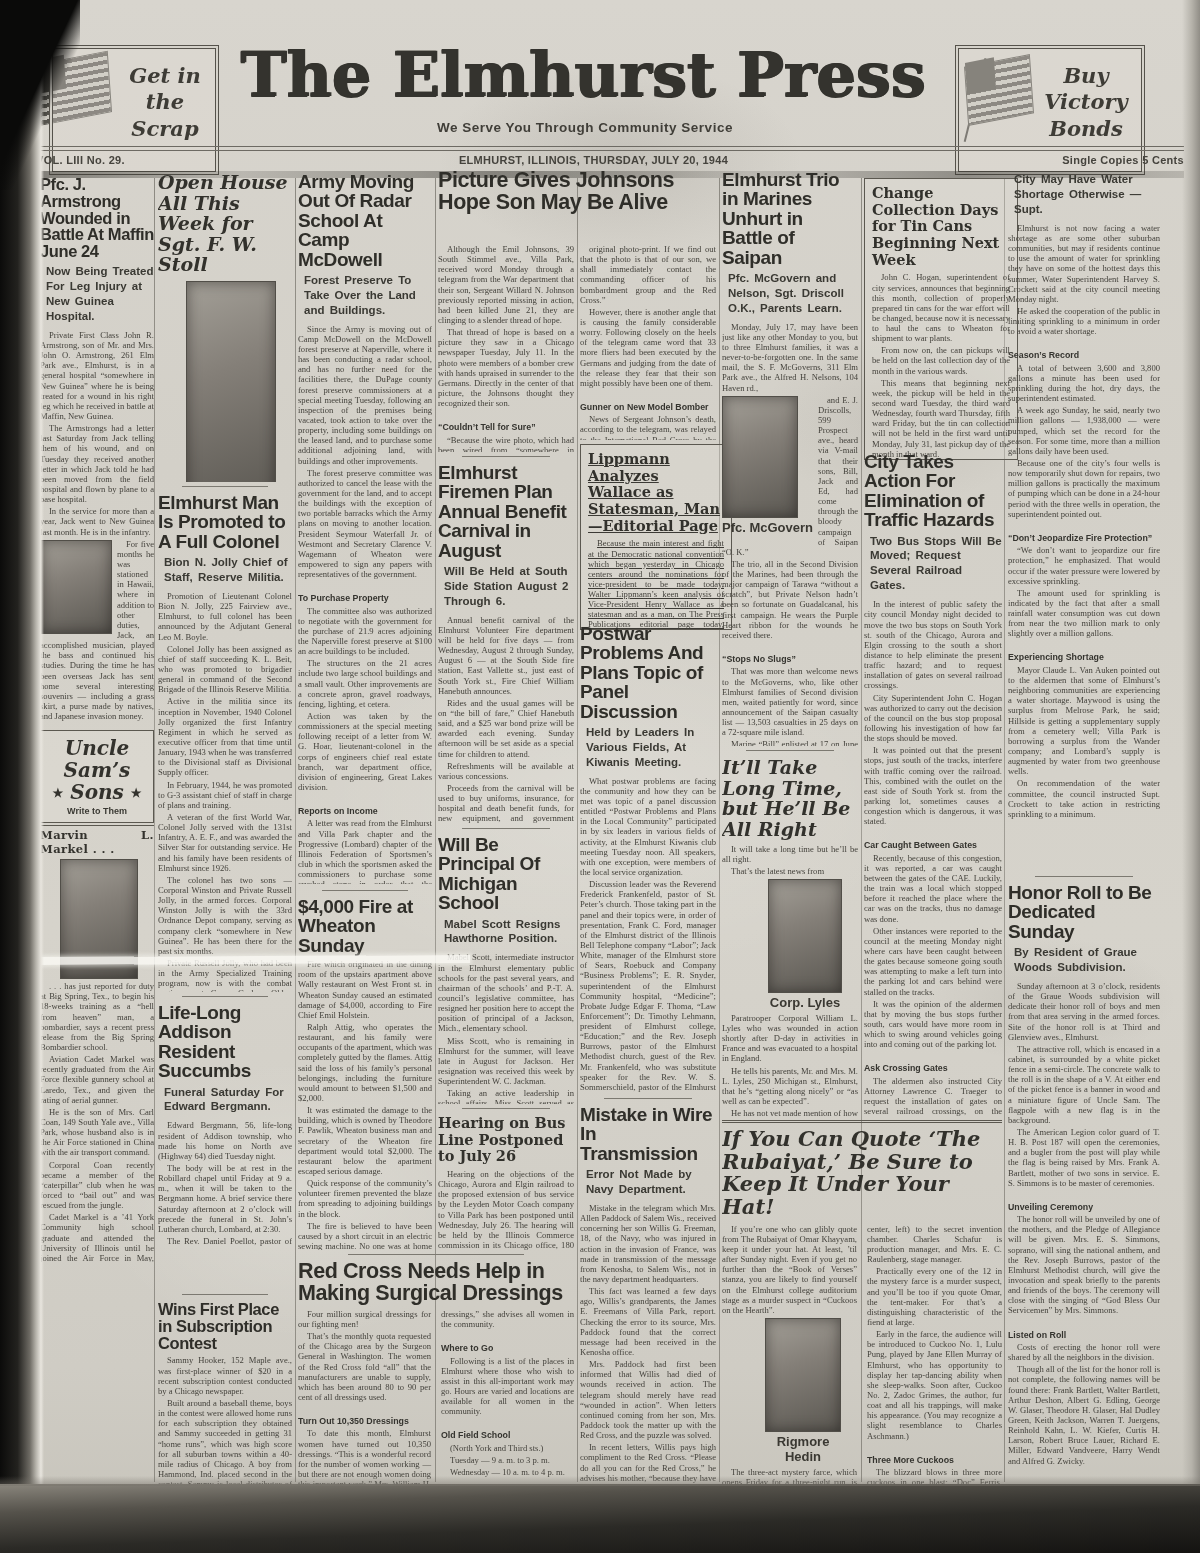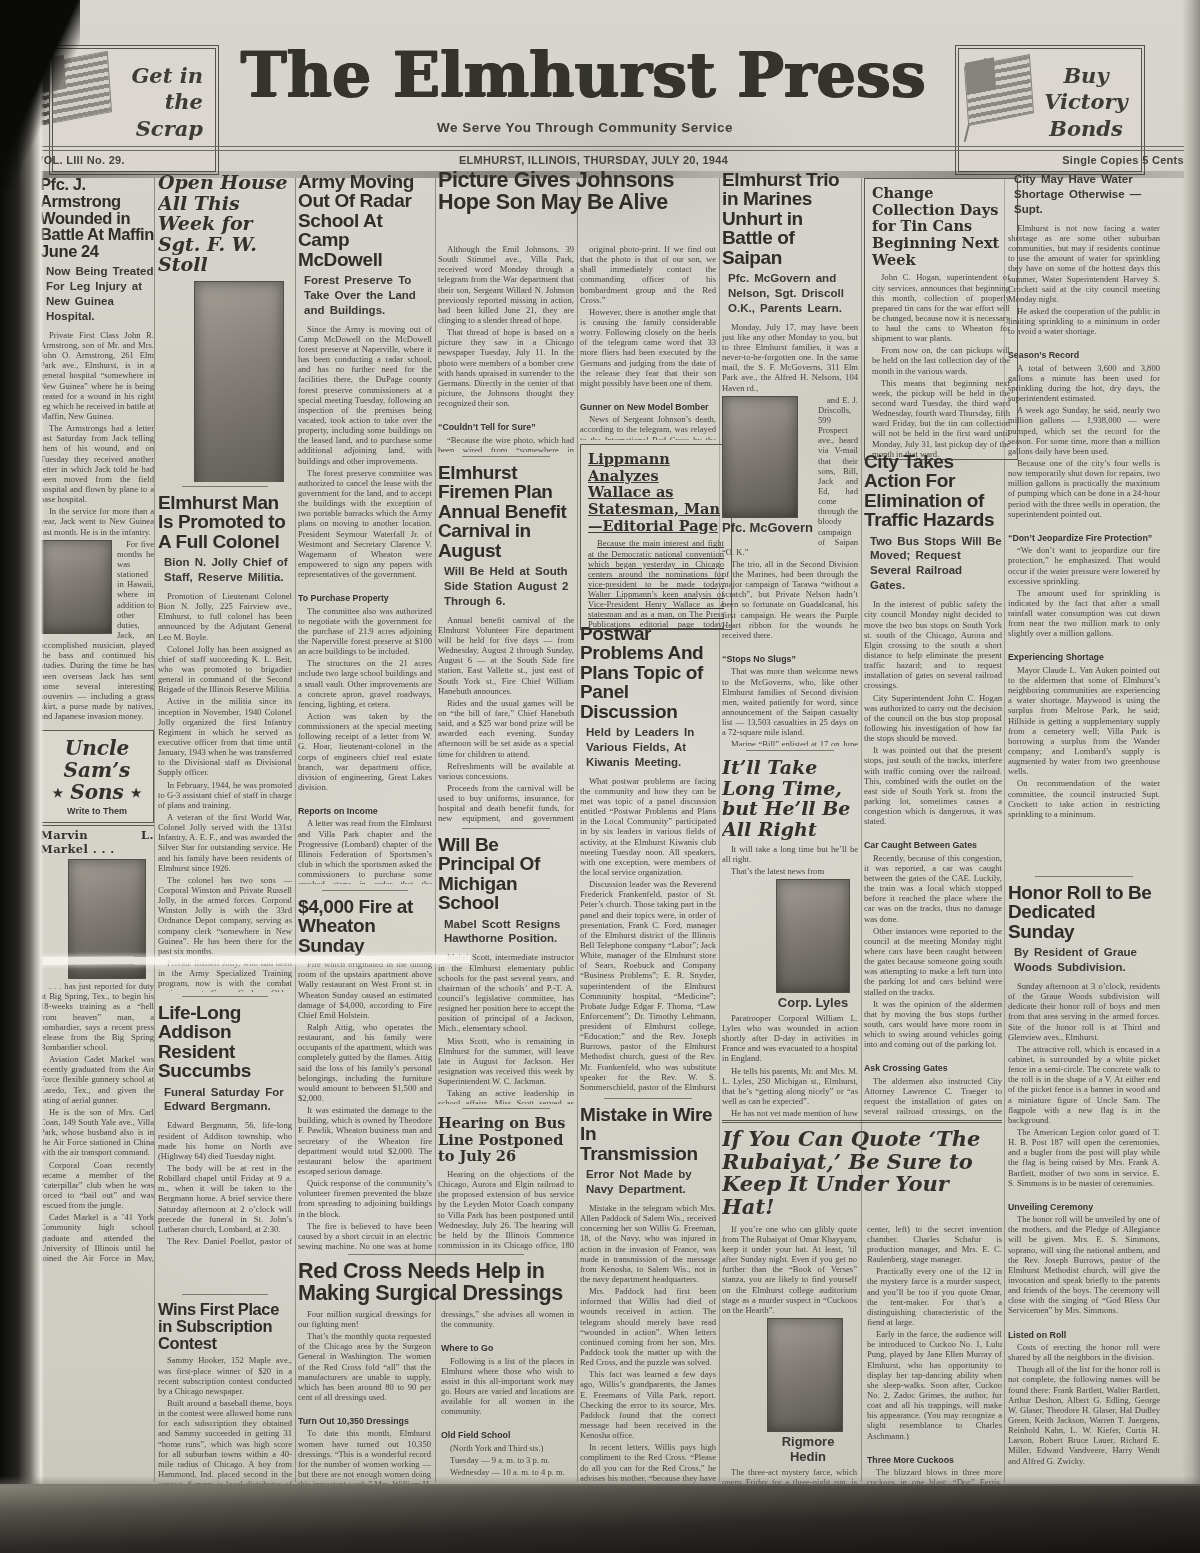--- a/index.html
+++ b/index.html
@@ -63,21 +63,21 @@
   .body{font-size:8.6px;line-height:1.18;text-align:justify;color:#44423c;}
   .body p{margin:0 0 2px 0;}
   .body p.para{text-indent:9px;}
   .body p.sub{font-family:"Liberation Sans",sans-serif;font-weight:bold;font-size:8.8px;text-indent:0;margin-top:14px;color:#35342f;}
   .body p.cont{text-align:center;text-indent:0;margin-top:3px;}
   .body p.namehead{font-family:"DejaVu Serif",serif;font-weight:bold;font-size:11.5px;letter-spacing:.4px;
     text-indent:0;margin:4px 0 2px 0;color:#33322d;}
   .photo{background:linear-gradient(160deg,#a39f97 0%,#847f78 40%,#5b5852 100%);
     border:1px solid #514e48;box-shadow:inset 0 0 14px rgba(20,18,15,.5);}
   figure.ph{margin:1px 4px 2px 0;padding:0;}
-  figure.ph.fr{float:right;margin:1px 8px 2px 5px;padding-left:40px;}
+  figure.ph.fr{float:right;margin:1px 16px 2px 5px;padding-left:40px;}
   figure.ph.fl{float:left;margin:1px 5px 2px 0;}
   figure.ph figcaption{font-family:"Liberation Sans",sans-serif;font-weight:bold;font-size:13px;
     text-align:center;padding-top:2px;color:#3a3832;}
   .boxed{border:1px solid #5b5850;padding:6px 7px;background:rgba(224,221,213,.35);}
   .cols2{column-count:2;column-gap:10px;}
   
   .us-box{border:1px solid #5b5850;box-shadow:0 0 0 2px rgba(213,210,202,1),0 0 0 3px #5b5850;
     padding:6px 2px;text-align:center;margin-bottom:6px;background:rgba(226,223,215,.4);}
   .us-title{font-family:"DejaVu Serif",serif;font-style:italic;font-weight:bold;font-size:20px;line-height:1.1;color:#33322d;}
   .us-star{font-style:normal;font-size:12px;vertical-align:middle;}
@@ -89,21 +89,21 @@
 
 <div id="page">
   <div class="stains"></div>
 
   <div class="flag" style="left:30px;top:58px;width:78px;height:84px;">
     <div class="pole"></div>
     <div class="cloth"></div>
     <div class="canton"></div>
   </div>
   <div class="mast-box" style="left:52px;top:48px;width:162px;height:122px;">
-    <div class="mast-box-label" style="position:absolute;right:12px;top:14px;width:88px;text-align:right;font-style:italic;">Get in the Scrap</div>
+    <div class="mast-box-label" style="position:absolute;right:6px;top:14px;width:88px;text-align:center;font-style:italic;">Get in the Scrap</div>
   </div>
 
   <div class="mast-title" style="left:225px;top:44px;width:715px;">The Elmhurst Press</div>
   <div class="mast-tagline" style="left:300px;top:120px;width:570px;">We Serve You Through Community Service</div>
 
   <div class="flag" style="left:966px;top:60px;width:64px;height:80px;">
     <div class="pole"></div>
     <div class="cloth"></div>
     <div class="canton"></div>
   </div>
@@ -320,22 +320,22 @@
         <p class="para">What postwar problems are facing the community and how they can be met was topic of a panel discussion entitled “Postwar Problems and Plans in the Local Community” participated in by six leaders in various fields of activity, at the Elmhurst Kiwanis club meeting Tuesday noon. All speakers, with one exception, were members of the local service organization.</p>
         <p class="para">Discussion leader was the Reverend Frederick Frankenfeld, pastor of St. Peter’s church. Those taking part in the panel and their topics were, in order of presentation, Frank C. Ford, manager of the Elmhurst district of the Illinois Bell Telephone company “Labor”; Jack White, manager of the Elmhurst store of Sears, Roebuck and Company “Business Problems”; E. R. Snyder, superintendent of the Elmhurst Community hospital, “Medicine”; Probate Judge Edgar F. Thoma, “Law Enforcement”; Dr. Timothy Lehmann, president of Elmhurst college, “Education;” and the Rev. Joseph Burrows, pastor of the Elmhurst Methodist church, guest of the Rev. Mr. Frankenfeld, who was substitute speaker for the Rev. W. S. Sommerschield, pastor of the Elmhurst Baptist church on the latter’s request, on the topic of “Community Adjustment.”</p>
       </div>
   </div>
 
   <div class="article sep" style="left:580px;top:1098px;width:136px;height:448px;">
     <h2 class="h-sans">Mistake in Wire In Transmission</h2>
     <div class="deck">Error Not Made by Navy Department.</div>
     <div class="body">
         <p class="para">Mistake in the telegram which Mrs. Allen Paddock of Salem Wis., received concerning her son Willis G. Freeman, 18, of the Navy, who was injured in action in the invasion of France, was made in transmission of the message from Kenosha, to Salem Wis., not in the navy department headquarters.</p>
+        <p class="para">This fact was learned a few days ago, Willis’s grandparents, the James E. Freemans of Villa Park, report. Checking the error to its source, Mrs. Paddock found that the correct message had been received in the Kenosha office.</p>
         <p class="para">Mrs. Paddock had first been informed that Willis had died of wounds received in action. The telegram should merely have read “wounded in action”. When letters continued coming from her son, Mrs. Paddock took the matter up with the Red Cross, and the puzzle was solved.</p>
-        <p class="para">This fact was learned a few days ago, Willis’s grandparents, the James E. Freemans of Villa Park, report. Checking the error to its source, Mrs. Paddock found that the correct message had been received in the Kenosha office.</p>
         <p class="para">In recent letters, Willis pays high compliment to the Red Cross. “Please do all you can for the Red Cross,” he advises his mother, “because they have been wonderful to me here. The nurses are wonderful. They make me eat things I never liked before like tomato juice, but it wasn’t so bad after all!” He is recuperating from his wounds in a hospital in England.</p>
       </div>
   </div>
 
   <div class="article" style="left:722px;top:170px;width:136px;height:576px;">
     <h2 class="h-sans">Elmhurst Trio in Marines Unhurt in Battle of Saipan</h2>
     <div class="deck">Pfc. McGovern and Nelson, Sgt. Driscoll O.K., Parents Learn.</div>
     <div class="body">
         <p class="para">Monday, July 17, may have been just like any other Monday to you, but to three Elmhurst families, it was a never-to-be-forgotten one. In the same mail, the S. F. McGoverns, 311 Elm Park ave., the Alfred H. Nelsons, 104 Haven rd.,</p>
         <figure class="ph fl">

